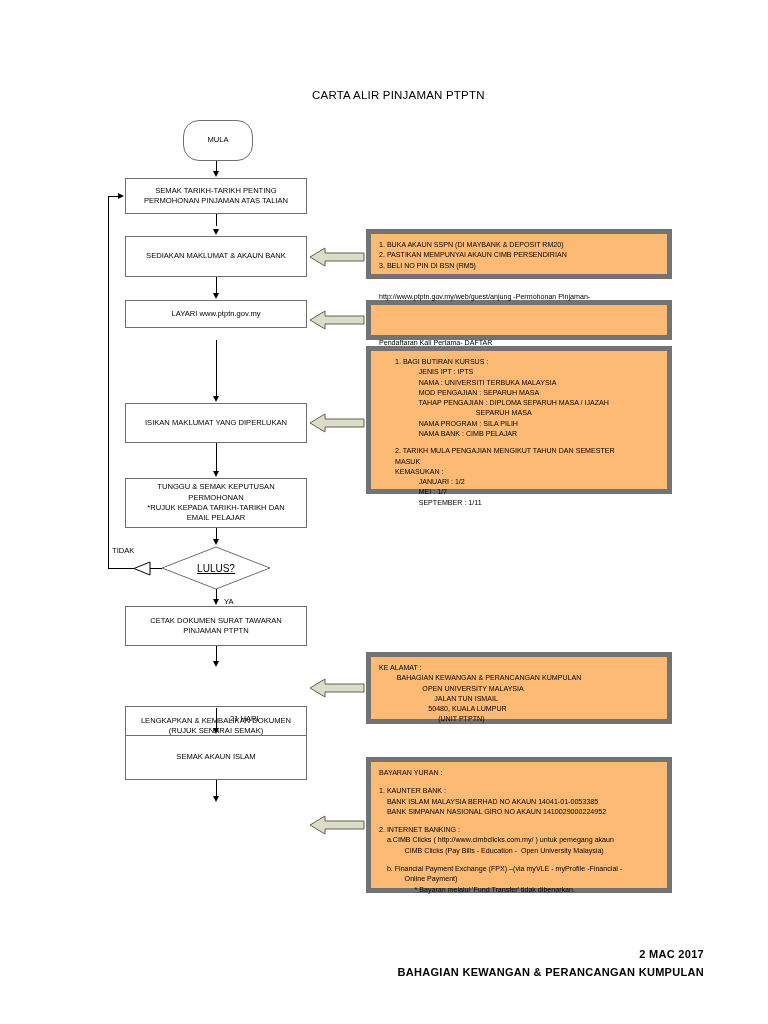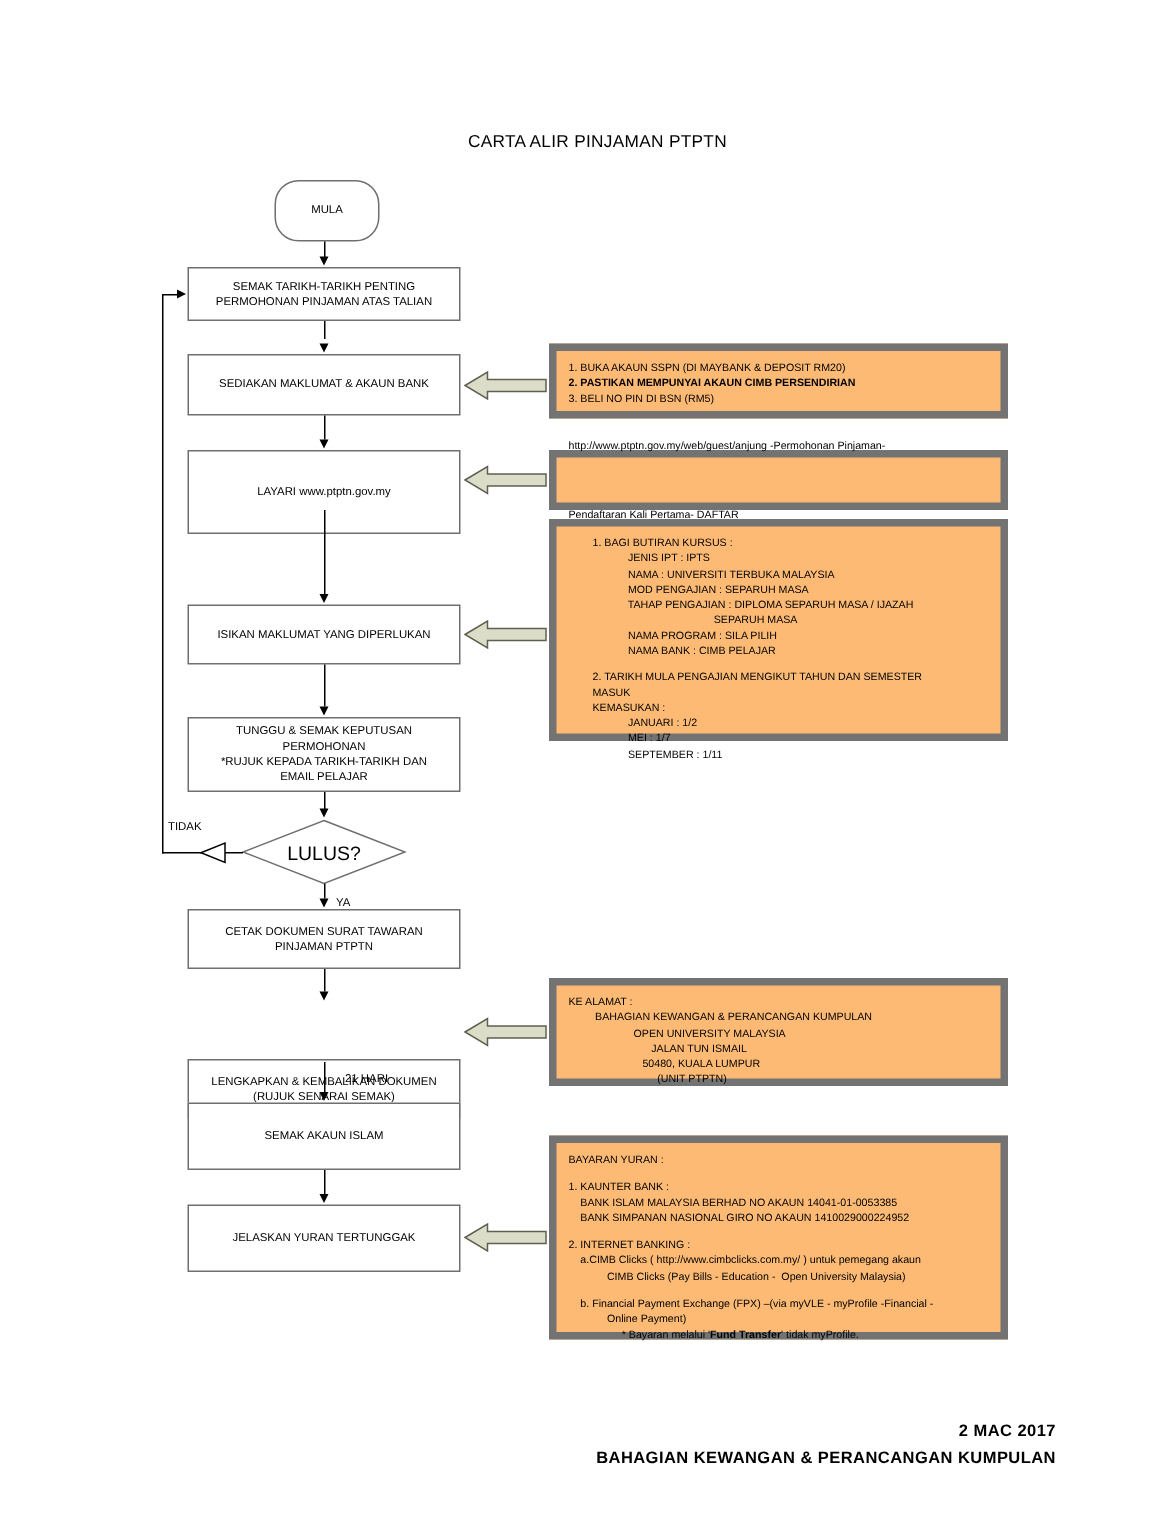--- a/index.html
+++ b/index.html
@@ -61,35 +61,36 @@
   }
   .diamond-label {
     position: absolute;
     left: 0;
     top: 0;
     width: 100%;
     height: 100%;
     display: flex;
     align-items: center;
     justify-content: center;
-    font-size: 13px;
+    font-size: 10px;
+    text-decoration: underline;
   }
 
   
   .note {
     position: absolute;
     box-sizing: border-box;
     border: 5px solid #737373;
     background: #fdba74;
     font-size: 7.1px;
     line-height: 1.45;
     padding: 6px 8px;
   }
   .note div { white-space: pre; }
-  .note .b { font-weight: bold; }
+  .note .b { font-weight: normal; }
   .note.center { text-align: left; gap: 36px; }
   .note.center div { white-space: normal; }
 
   
   .vline, .hline {
     position: absolute;
     background: #000000;
   }
   .vline { width: 1px; }
   .hline { height: 1px; }
@@ -156,21 +157,21 @@
       <div>PERMOHONAN PINJAMAN ATAS TALIAN</div>
     </div>
   </div>
 
   <div class="node" style="left:125px; top:236px; width:182px; height:41px;">
     <div class="lines">
       <div>SEDIAKAN MAKLUMAT &amp; AKAUN BANK</div>
     </div>
   </div>
 
-  <div class="node" style="left:125px; top:300px; width:182px; height:56px;">
+  <div class="node" style="left:125px; top:300px; width:182px; height:28px;">
     <div class="lines">
       <div>LAYARI www.ptptn.gov.my</div>
     </div>
   </div>
 
   <div class="node" style="left:125px; top:403px; width:182px; height:40px;">
     <div class="lines">
       <div>ISIKAN MAKLUMAT YANG DIPERLUKAN</div>
     </div>
   </div>
@@ -204,25 +205,20 @@
       <div>(RUJUK SENARAI SEMAK)</div>
     </div>
   </div>
 
   <div class="node" style="left:125px; top:735px; width:182px; height:45px;">
     <div class="lines">
       <div>SEMAK AKAUN ISLAM</div>
     </div>
   </div>
 
-  <div class="node" style="left:125px; top:803px; width:182px; height:45px;">
-    <div class="lines">
-      <div>JELASKAN YURAN TERTUNGGAK</div>
-    </div>
-  </div>
 
   <div class="vline" style="left:216px; top:161px; height:11px;"></div>
   <div class="arrow-down" style="left:212.5px; top:171px;"></div>
 
   <div class="vline" style="left:216px; top:214px; height:12px;"></div>
   <div class="arrow-down" style="left:212.5px; top:229px;"></div>
 
   <div class="vline" style="left:216px; top:277px; height:16px;"></div>
   <div class="arrow-down" style="left:212.5px; top:293px;"></div>
 
@@ -304,21 +300,21 @@
     <div>1. KAUNTER BANK :</div>
     <div>    BANK ISLAM MALAYSIA BERHAD NO AKAUN 14041-01-0053385</div>
     <div>    BANK SIMPANAN NASIONAL GIRO NO AKAUN 1410029000224952</div>
     <div style="height:8px;"></div>
     <div>2. INTERNET BANKING :</div>
     <div>    a.CIMB Clicks ( http://www.cimbclicks.com.my/ ) untuk pemegang akaun</div>
     <div>             CIMB Clicks (Pay Bills - Education -  Open University Malaysia)</div>
     <div style="height:8px;"></div>
     <div>    b. Financial Payment Exchange (FPX) –(via myVLE - myProfile -Financial -</div>
     <div>             Online Payment)</div>
-    <div><span>                  * Bayaran melalui '</span><span class="b">Fund Transfer</span><span>' tidak myProfile.</span></div>
+    <div><span>                  * Bayaran melalui '</span><span class="b">Fund Transfer</span><span>' tidak dibenarkan.</span></div>
   </div>
 
   <svg class="block-arrow" style="left:309px; top:246px;" width="56" height="22" viewBox="0 0 56 22">
     <polygon points="1,11 16,2 16,7 55,7 55,15 16,15 16,20" fill="#dcddc8" stroke="#5f6050" stroke-width="1"></polygon>
   </svg>
 
   <svg class="block-arrow" style="left:309px; top:309px;" width="56" height="22" viewBox="0 0 56 22">
     <polygon points="1,11 16,2 16,7 55,7 55,15 16,15 16,20" fill="#dcddc8" stroke="#5f6050" stroke-width="1"></polygon>
   </svg>
 

